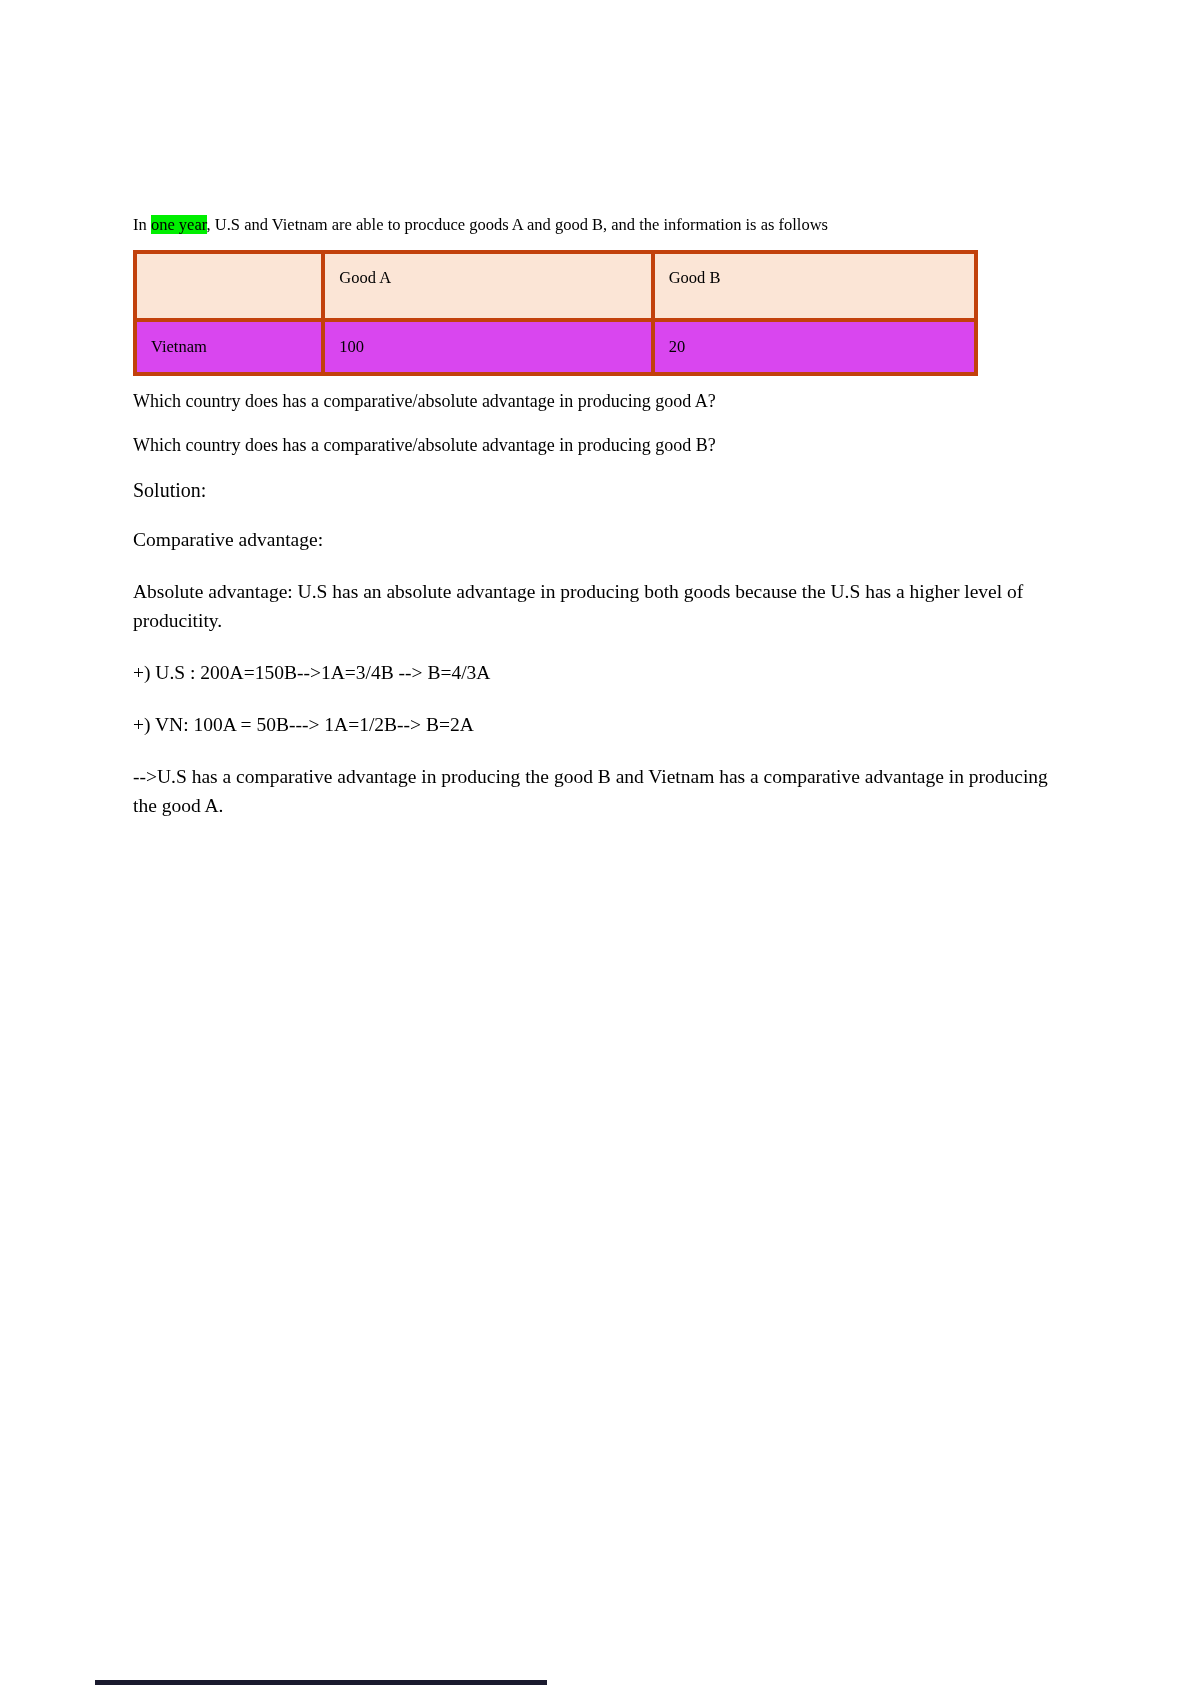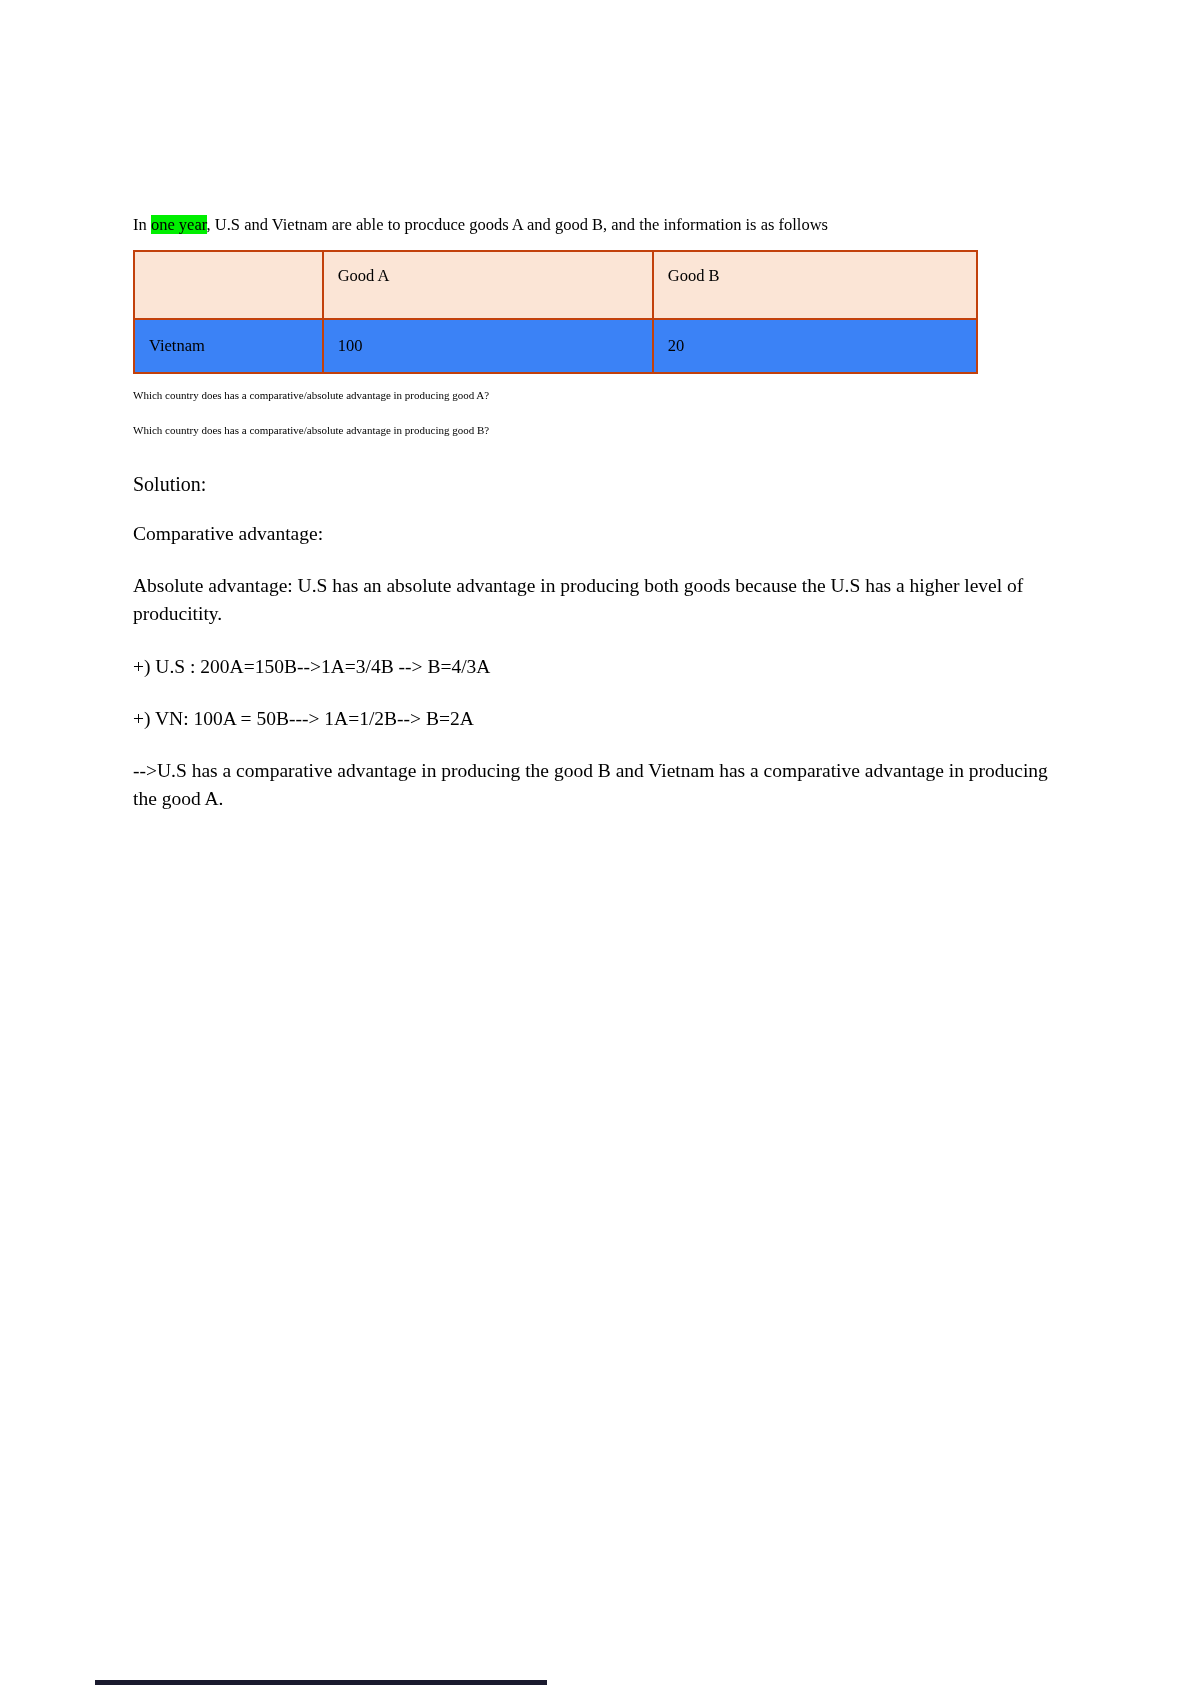--- a/index.html
+++ b/index.html
@@ -32,50 +32,50 @@
   .hl {
     background: #00ef00;
   }
   table.data-table {
     border-collapse: collapse;
     width: 845px;
     margin: 0 0 14px 0;
     font-size: 16.5px;
   }
   table.data-table td {
-    border: 2px solid #c2410c;
+    border: 4px solid #c2410c;
     padding: 0 14px;
   }
   table.data-table .hdr td {
     height: 68px;
     vertical-align: top;
     padding-top: 14px;
     background: #fbe5d6;
   }
   table.data-table .row-light td {
     height: 54px;
     vertical-align: middle;
     background: #fdf3ed;
   }
   table.data-table .row-dark td {
     height: 54px;
     vertical-align: middle;
-    background: #3b82f6;
+    background: #d946ef;
   }
   .col-label { width: 189px; }
   .col-a { width: 331px; }
   .col-b { width: 325px; }
   .question {
-    font-size: 11px;
+    font-size: 18px;
     line-height: 1.3;
     margin: 0 0 20px 0;
   }
   .solution-title {
     font-size: 20px;
-    margin: 36px 0 0 0;
+    margin: 22px 0 0 0;
     font-weight: normal;
   }
   .solution-par {
     font-size: 19.5px;
     line-height: 1.45;
     margin: 24px 0 0 0;
   }
   .bottom-bar {
     position: absolute;
     left: 95px;

